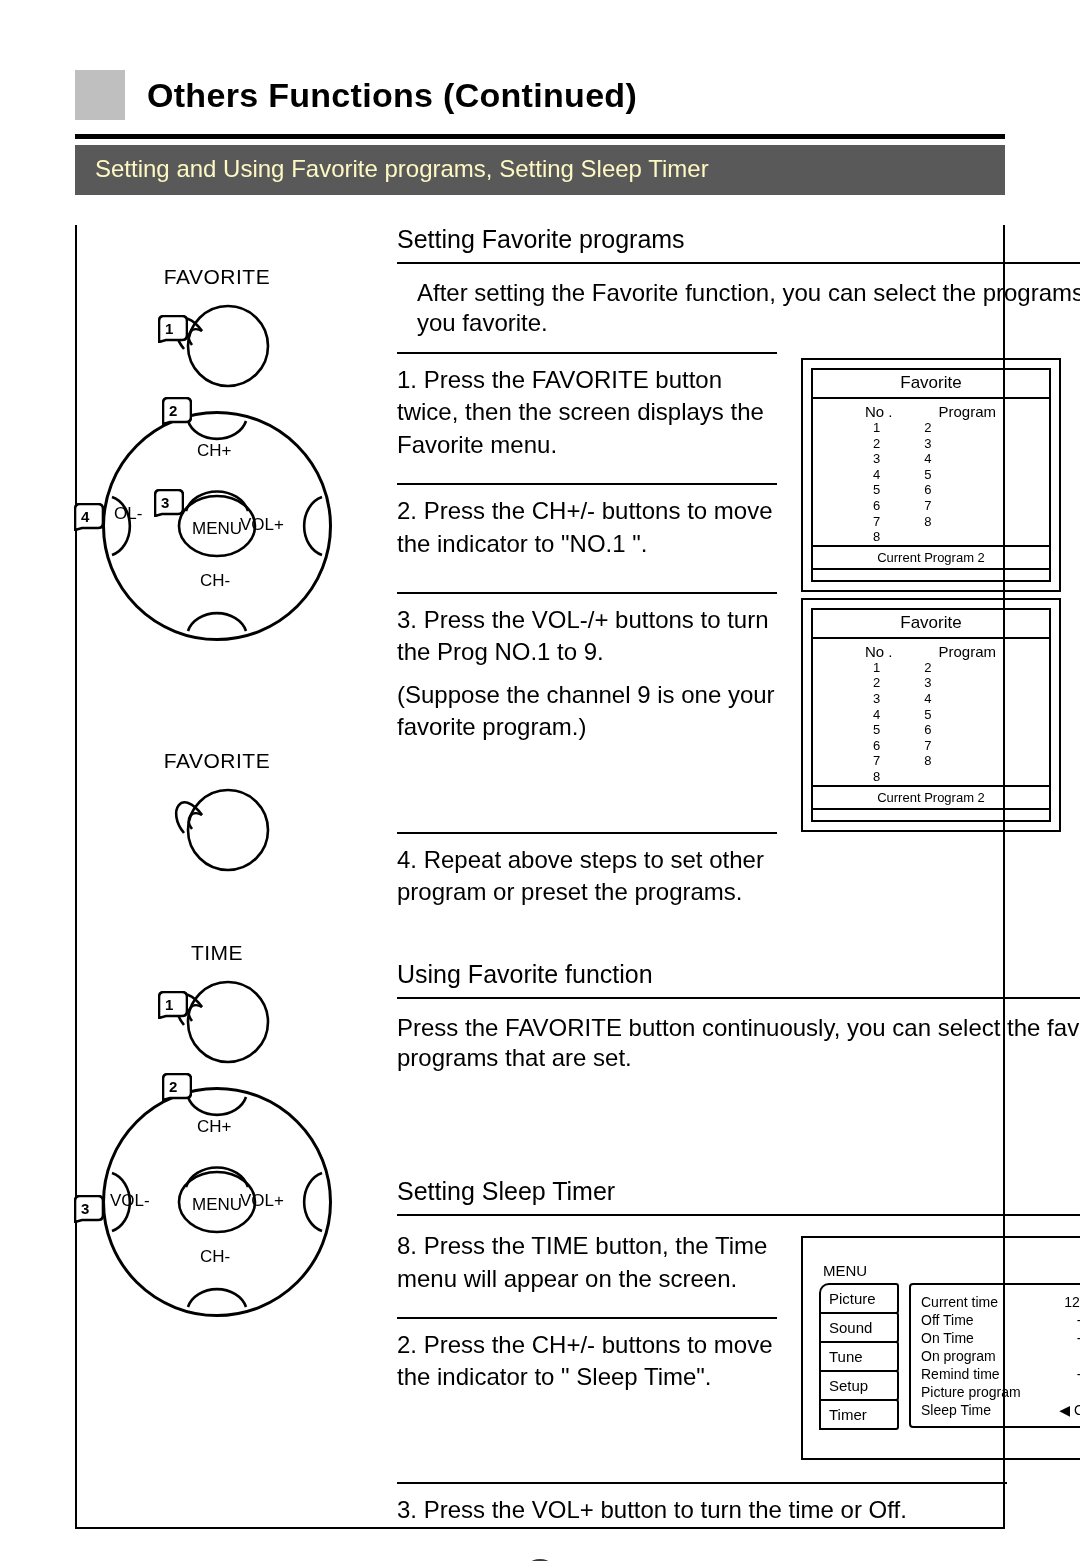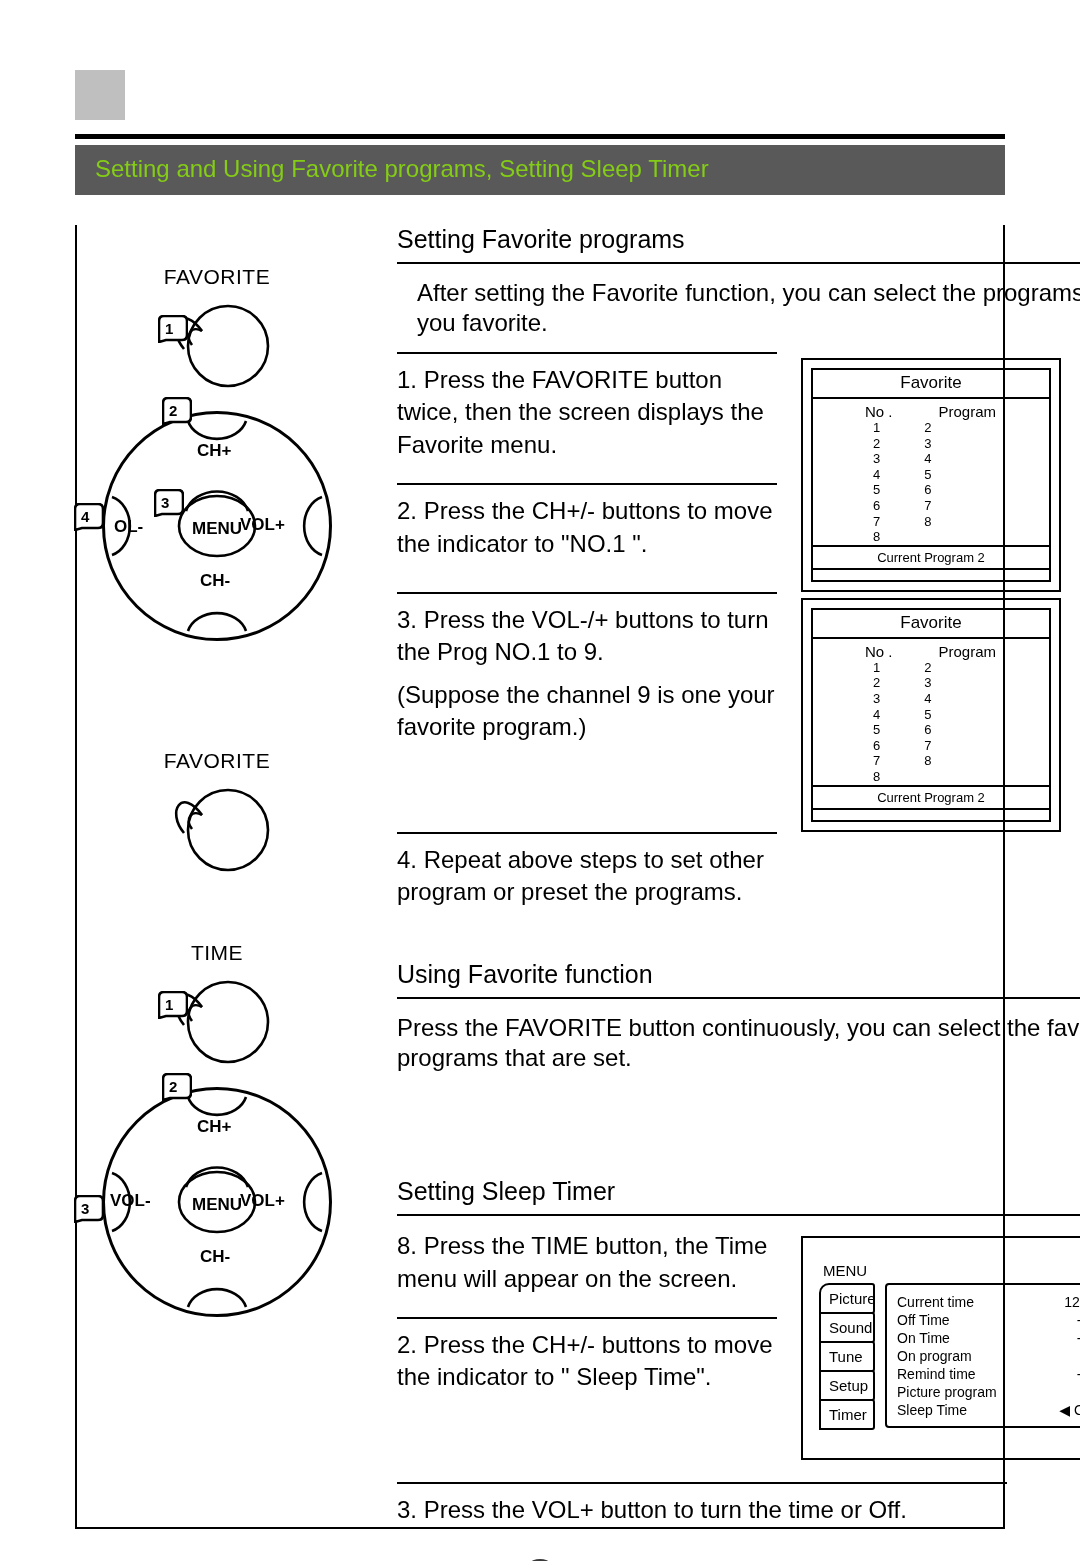--- a/index.html
+++ b/index.html
@@ -5,21 +5,21 @@
     * { margin: 0; padding: 0; box-sizing: border-box; }
     body { font-family: Arial, Helvetica, sans-serif; background: #fff; width: 1080px; }
     .page { padding: 70px 75px 40px; }
 
     .title-row { display: flex; align-items: center; margin-bottom: 14px; }
     .title-blk { width: 50px; height: 50px; background: #bfbfbf; margin-right: 22px; }
     .title-txt { font-size: 34px; font-weight: 900; letter-spacing: .3px; }
 
     .hr-thick { border: none; border-top: 5px solid #000; margin-bottom: 6px; }
 
-    .section-band { background: #595959; color: #84cc16; font-size: 24px; padding: 10px 20px 12px; margin-bottom: 30px; }
+    .section-band { background: #595959; color: #fef9c3; font-size: 24px; padding: 10px 20px 12px; margin-bottom: 30px; }
 
     .cols { display: flex; gap: 40px; }
     .left-col { width: 280px; flex: 0 0 280px; padding-top: 40px; }
     .right-col { flex: 1; }
 
     .fav-side { display: flex; flex-direction: column; align-items: center; }
     .fav-label { font-size: 21px; margin-bottom: 4px; letter-spacing: .5px; }
     .fav-wrap { position: relative; width: 110px; height: 100px; }
 
     .sub-h { font-size: 25px; border-bottom: 2px solid #000; padding-bottom: 8px; margin-bottom: 8px; }
@@ -34,33 +34,33 @@
     .fb-tblwrap { padding: 4px 14px 0; }
     .fb-head { display: flex; gap: 46px; font-size: 15px; padding-left: 38px; }
     .fb-rows { display: flex; gap: 44px; padding-left: 46px; }
     .fb-col { display: flex; flex-direction: column; font-size: 13px; line-height: 1.2; }
     .fb-cur { text-align: center; font-size: 13px; border-top: 2px solid #000; padding: 3px 0; }
     .fb-gap { height: 8px; border-top: 2px solid #000; }
 
     .menu-box { border: 2px solid #000; padding: 24px 16px 30px 16px; width: 336px; margin-top: 6px; }
     .mb-menu-label { font-size: 15px; margin: 0 0 4px 4px; }
     .mb-row { display: flex; gap: 10px; }
-    .mb-tabs { width: 56px; }
+    .mb-tabs { width: 80px; }
     .mb-tab { border: 2px solid #000; font-size: 15px; padding: 5px 8px; text-align: left; border-radius: 0 3px 3px 0; margin-bottom: -2px; }
     .mb-tab:first-child { border-top-left-radius: 10px; }
     .mb-panel { border: 2px solid #000; border-radius: 4px; flex: 1; padding: 8px 10px 6px; font-size: 14px; }
     .mb-line { display: flex; justify-content: space-between; padding: 1px 0; }
 
     .page-num { width: 36px; height: 36px; border-radius: 50%; background: #3a3a3a; color: #fff; font-size: 20px; display: flex; align-items: center; justify-content: center; margin: 30px auto 0; }
 
     .body-outline { border-left: 2px solid #000; border-bottom: 2px solid #000; border-right: 2px solid #000; margin-top: 4px; }
 
     .dial { position: relative; width: 230px; height: 230px; margin: 18px auto 0; }
     .ring { position: absolute; inset: 0; border: 3px solid #000; border-radius: 50%; }
-    .btn-arc { position: absolute; width: 62px; height: 50px; font-weight: bold; }
+    .btn-arc { position: absolute; width: 62px; height: 50px; }
     .btn-arc span.lbl { position: absolute; font-size: 17px; white-space: nowrap; }
     .arc-top { top: -2px; left: 50%; transform: translateX(-50%); }
     .arc-bot { bottom: -2px; left: 50%; transform: translateX(-50%); }
     .arc-left { left: -2px; top: 50%; transform: translateY(-50%); }
     .arc-right { right: -2px; top: 50%; transform: translateY(-50%); }
     .arc-center { top: 50%; left: 50%; transform: translate(-50%,-50%); width: 72px; height: 58px; }
 
     .dot-flag { position: absolute; width: 30px; height: 28px; }
     .dot-flag .num { position: absolute; left: 7px; top: 5px; font-size: 15px; font-weight: 600; color: #000; }
 
@@ -68,20 +68,21 @@
 
     
     .svg-btn { stroke: #000; stroke-width: 2.6; fill: none; }
   </style>
 </head>
 <body>
 
 <div class="page">
   <div class="title-row">
     <div class="title-blk"></div>
+    <div class="title-txt">Others Functions (Continued)</div>
   </div>
   <hr class="hr-thick">
 
   <div class="section-band">Setting and Using Favorite programs, Setting Sleep Timer</div>
 
   <div class="body-outline">
     <div class="cols">
 
       <div class="left-col">
 
@@ -112,21 +113,21 @@
             <ellipse cx="115" cy="115" rx="38" ry="30" class="svg-btn"></ellipse>
             <path d="M84 100 A32 26 0 0 1 146 100" class="svg-btn"></path>
           </svg>
           <div class="btn-arc arc-top">
               <span class="lbl" style="top:32px;left:11px">CH+</span>
             </div>
           <div class="btn-arc arc-bot">
               <span class="lbl" style="top:-22px;left:14px">CH-</span>
             </div>
           <div class="btn-arc arc-left">
-              <span class="lbl" style="top:16px;left:14px">OL-</span>
+              <span class="lbl" style="top:3px;left:14px">OL-</span>
             </div>
           <div class="btn-arc arc-right">
               <span class="lbl" style="top:14px;left:-32px">VOL+</span>
             </div>
           <div class="btn-arc arc-center">
               <span class="lbl" style="top:22px;left:11px">MENU</span>
             </div>
 
           <div class="dot-flag" style="top:-14px;left:60px">
             <svg viewBox="0 0 30 28" width="30" height="28">

